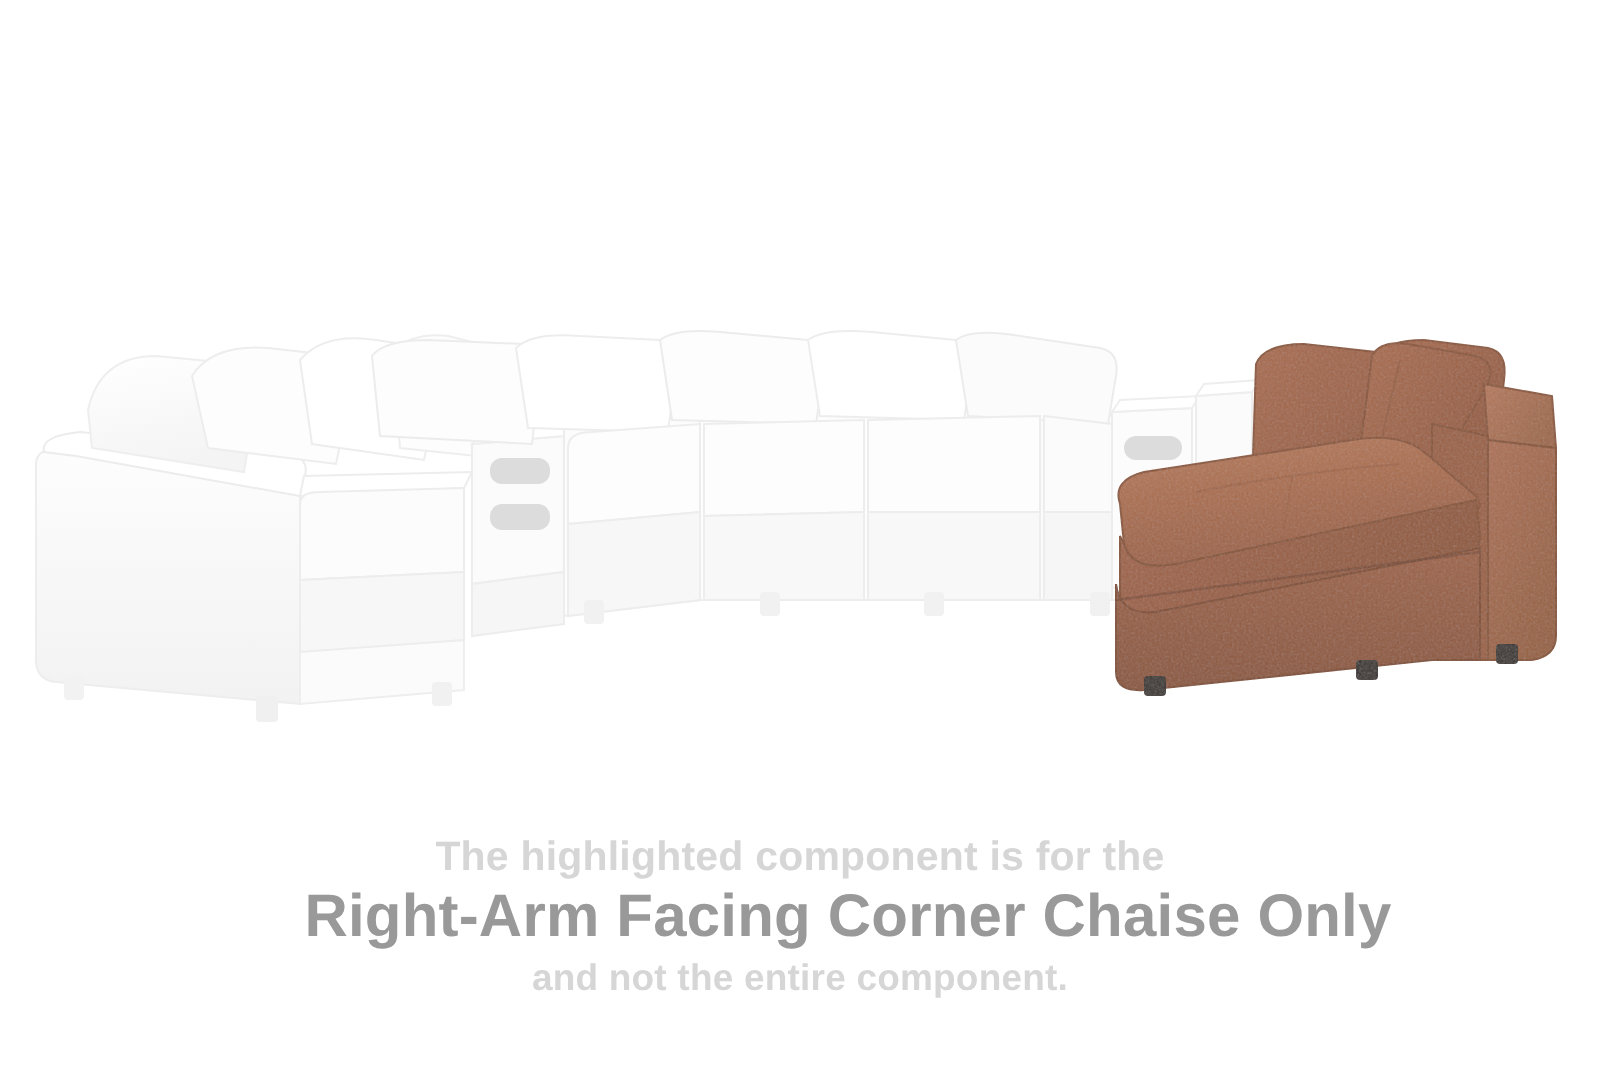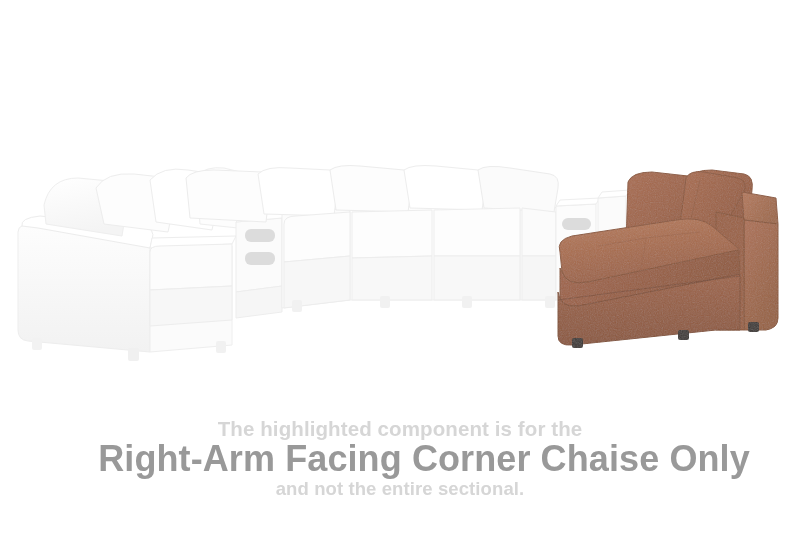--- a/index.html
+++ b/index.html
@@ -44,21 +44,21 @@
   }
   .caption-line-top {
     font-size: 20.5px;
     font-weight: bold;
     letter-spacing: 0.1px;
     color: #d6d6d6;
     line-height: 26px;
     white-space: nowrap;
   }
   .caption-line-main {
-    font-size: 36px;
+    font-size: 30px;
     font-weight: bold;
     letter-spacing: 0.1px;
     color: #999999;
     line-height: 34px;
     white-space: nowrap;
     margin-left: 48px;
   }
   .caption-line-bottom {
     font-size: 18.5px;
     font-weight: bold;
@@ -228,16 +228,16 @@
         <rect x="678" y="330" width="11" height="10" rx="2" fill="#3a3330"></rect>
         <rect x="748" y="322" width="11" height="10" rx="2" fill="#3a3330"></rect>
       </g>
 
     </svg>
   </div>
 
   <div id="caption-block">
     <div class="caption-line-top">The highlighted component is for the</div>
     <div class="caption-line-main">Right-Arm Facing Corner Chaise Only</div>
-    <div class="caption-line-bottom">and not the entire sectional.</div>
+    <div class="caption-line-bottom">and not the entire component.</div>
   </div>
 
 </div>
 
 </body></html>

